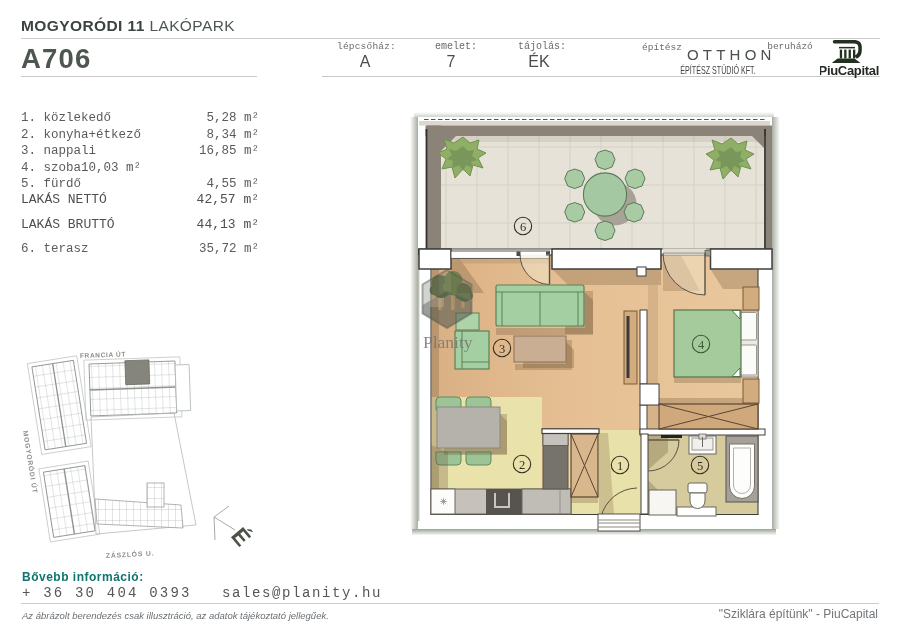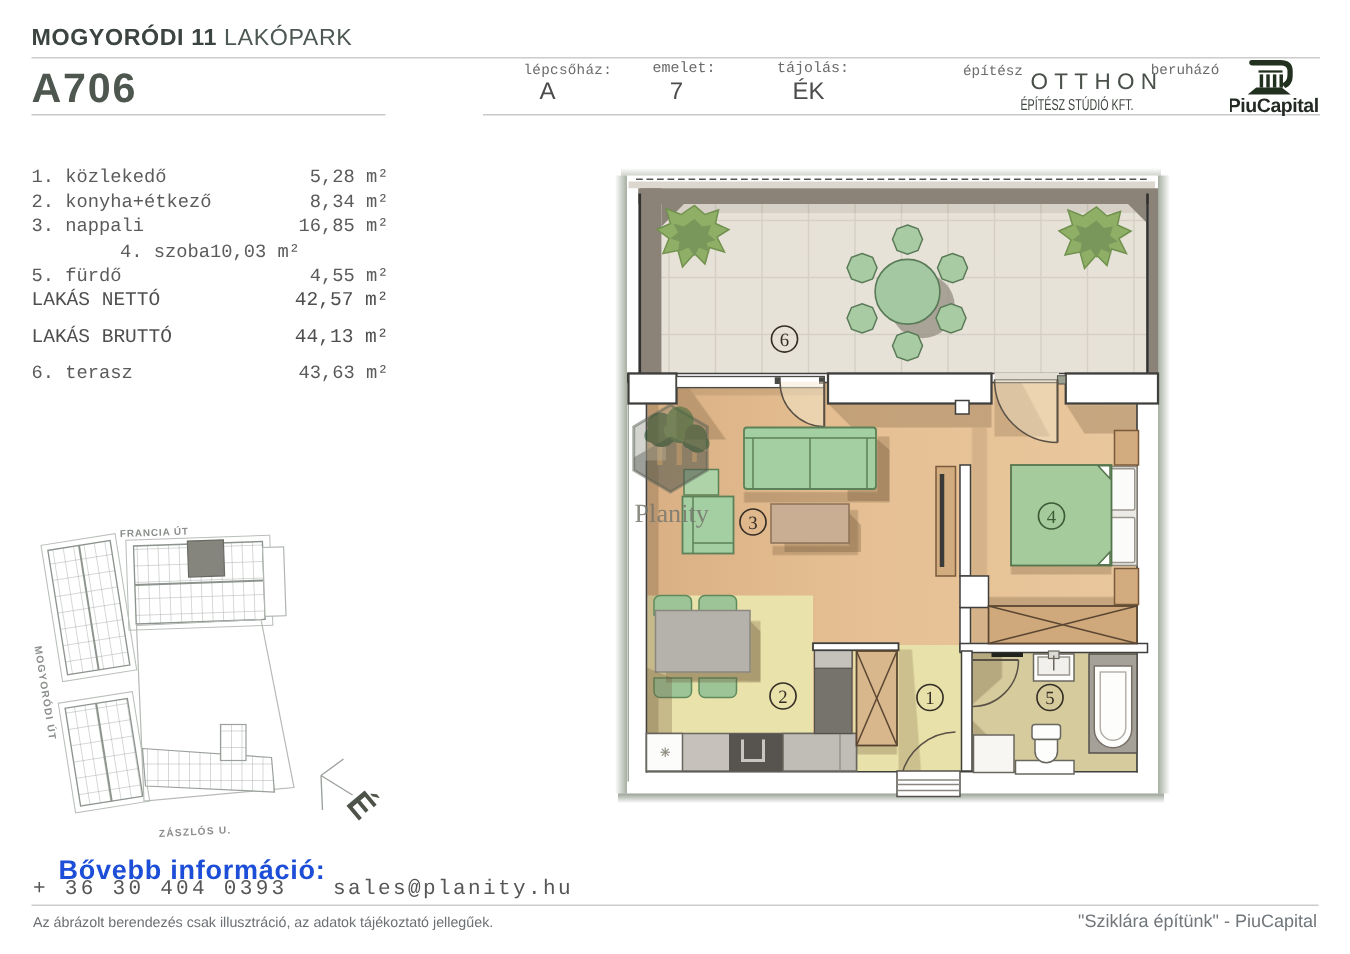--- a/index.html
+++ b/index.html
@@ -12,21 +12,21 @@
 </style>
 </head>
 <body>
 
 <div class="abs" style="left:21px;top:17px;font-size:15.5px;font-weight:bold;color:#3c4440;letter-spacing:0.4px;">MOGYORÓDI 11 <span style="font-weight:normal;color:#4e5852;">LAKÓPARK</span></div>
 <div class="hline" style="left:21px;top:38px;width:859px;"></div>
 <div class="abs" style="left:21px;top:43px;font-size:27.5px;font-weight:bold;color:#4e574f;letter-spacing:1.2px;">A706</div>
 <div class="hline" style="left:21px;top:76px;width:236px;background:#c9c9c9;"></div>
 <div class="hline" style="left:322px;top:76px;width:558px;background:#c9c9c9;"></div>
 
-<div class="abs mono" style="left:337px;top:41px;width:56px;text-align:center;font-size:9.5px;color:#6b6b6b;letter-spacing:0.2px;margin-left:12px;">lépcsőház:</div>
+<div class="abs mono" style="left:337px;top:41px;width:56px;text-align:center;font-size:9.5px;color:#6b6b6b;letter-spacing:0.2px;">lépcsőház:</div>
 <div class="abs" style="left:337px;top:53px;width:56px;text-align:center;font-size:16px;color:#4c4c4c;">A</div>
 <div class="abs mono" style="left:428px;top:41px;width:56px;text-align:center;font-size:10px;color:#6b6b6b;">emelet:</div>
 <div class="abs" style="left:423px;top:53px;width:56px;text-align:center;font-size:16px;color:#4c4c4c;">7</div>
 <div class="abs mono" style="left:514px;top:41px;width:56px;text-align:center;font-size:10px;color:#6b6b6b;">tájolás:</div>
 <div class="abs" style="left:511px;top:53px;width:56px;text-align:center;font-size:16px;color:#4c4c4c;">ÉK</div>
 <div class="abs mono" style="left:634px;top:42px;width:56px;text-align:center;font-size:9.5px;color:#6b6b6b;">építész</div>
 <div class="abs" style="left:687px;top:46px;width:70px;text-align:center;font-size:15px;color:#494f49;letter-spacing:4.2px;">OTTHON</div>
 <div class="abs" style="left:648px;top:64px;width:140px;text-align:center;font-size:10.5px;color:#3f453f;transform:scaleX(0.68);letter-spacing:0px;">ÉPÍTÉSZ STÚDIÓ KFT.</div>
 <div class="abs mono" style="left:762px;top:41px;width:56px;text-align:center;font-size:9.5px;color:#6b6b6b;">beruházó</div>
 
@@ -49,40 +49,40 @@
       <span>5,28 m²</span>
     </div>
   <div style="display:flex;justify-content:space-between;">
       <span>2. konyha+étkező</span>
       <span>8,34 m²</span>
     </div>
   <div style="display:flex;justify-content:space-between;">
       <span>3. nappali</span>
       <span>16,85 m²</span>
     </div>
-  <div style="display:flex;justify-content:center;">
+  <div style="display:flex;justify-content:flex-start;">
       <span>4. szoba</span>
       <span>10,03 m²</span>
     </div>
   <div style="display:flex;justify-content:space-between;">
       <span>5. fürdő</span>
       <span>4,55 m²</span>
     </div>
 </div>
 <div class="abs mono" style="left:21px;top:192px;width:238px;font-size:13px;color:#4f4f4f;display:flex;justify-content:space-between;">
     <span>LAKÁS NETTÓ</span>
     <span>42,57 m²</span>
   </div>
 <div class="abs mono" style="left:21px;top:217px;width:238px;font-size:13px;color:#4f4f4f;display:flex;justify-content:space-between;">
     <span>LAKÁS BRUTTÓ</span>
     <span>44,13 m²</span>
   </div>
 <div class="abs mono" style="left:21px;top:242px;width:238px;font-size:12.5px;color:#5b5b5b;display:flex;justify-content:space-between;">
     <span>6. terasz</span>
-    <span>43,63 m²</span>
+    <span>35,72 m²</span>
   </div>
 
 <svg class="abs" style="left:14px;top:344px;" width="252px" height="222px" viewBox="0 0 252 222">
   <defs>
     <pattern id="units" width="7" height="11" patternUnits="userSpaceOnUse">
       <rect width="7" height="11" fill="#ffffff"></rect>
       <path d="M0,0 H7 M0,0 V11" stroke="#9aa09c" stroke-width="0.55" fill="none"></path>
     </pattern>
   </defs>
   <text x="66" y="14" font-size="6.6" font-weight="bold" fill="#8b8f8b" letter-spacing="0.6" transform="rotate(-2,66,14)">FRANCIA ÚT</text>
@@ -396,18 +396,18 @@
     <text x="522" y="468.5">2</text>
     <circle cx="620" cy="465" r="8.7" fill="none" stroke="#352e26" stroke-width="1.1"></circle>
     <text x="620" y="469.5">1</text>
     <circle cx="701" cy="344" r="8.7" fill="none" stroke="#3c5a36" stroke-width="1.1"></circle>
     <text x="701" y="348.5" fill="#3c5a36">4</text>
     <circle cx="700" cy="465" r="8.7" fill="none" stroke="#352e26" stroke-width="1.1"></circle>
     <text x="700" y="469.5">5</text>
   </g>
 </svg>
 
-<div class="abs" style="left:39px;top:570px;font-size:18px;font-weight:bold;color:#1d4ed8;letter-spacing:0.5px;">Bővebb információ:</div>
+<div class="abs" style="left:22px;top:570px;font-size:12px;font-weight:bold;color:#0f766e;letter-spacing:0.5px;">Bővebb információ:</div>
 <div class="abs mono" style="left:22px;top:585px;font-size:14px;color:#565656;letter-spacing:2.2px;">+ 36 30 404 0393</div>
 <div class="abs mono" style="left:222px;top:585px;font-size:14px;color:#565656;letter-spacing:1.6px;">sales@planity.hu</div>
 <div class="hline" style="left:21px;top:603px;width:858px;"></div>
-<div class="abs" style="left:22px;top:610px;font-size:9.5px;color:#6b7074;">Az ábrázolt berendezés csak illusztráció, az adatok tájékoztató jellegűek.</div>
+<div class="abs" style="left:22px;top:610px;font-size:9.5px;color:#6b7074;font-style:italic;">Az ábrázolt berendezés csak illusztráció, az adatok tájékoztató jellegűek.</div>
 <div class="abs" style="right:22px;top:607px;font-size:12px;color:#71767a;">"Sziklára építünk" - PiuCapital</div>
 
 </body></html>

